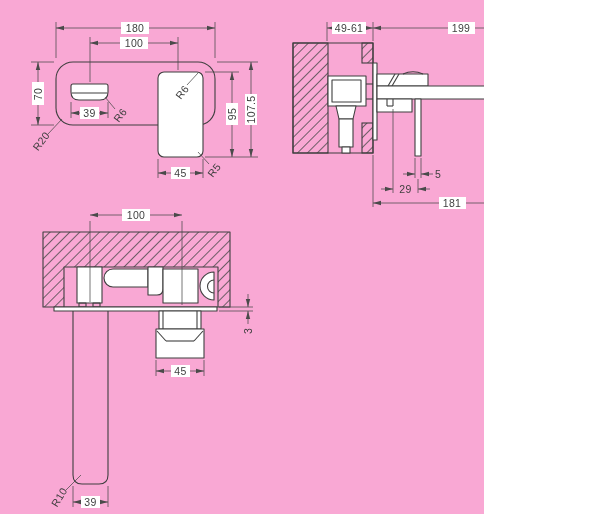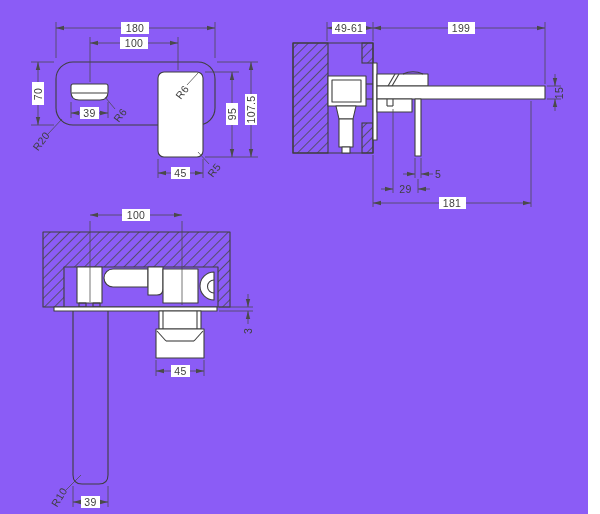--- a/index.html
+++ b/index.html
@@ -1,16 +1,16 @@
 <!DOCTYPE html>
 <html><head>
 <meta charset="utf-8">
 <style>
   html,body{margin:0;padding:0;background:#ffffff;}
-  .canvas{width:588px;height:514px;background:#8b5cf6;position:relative;overflow:hidden;}
+  .canvas{width:484px;height:514px;background:#f9a8d4;position:relative;overflow:hidden;}
   svg{display:block;}
   text{font-family:"Liberation Sans","DejaVu Sans",sans-serif;font-size:10.5px;fill:#3f3f3f;letter-spacing:.3px;}
   .obj{fill:none;stroke:#3f3f3f;stroke-width:1.1;stroke-linejoin:round;}
   .objw{fill:#ffffff;stroke:#3f3f3f;stroke-width:1.1;stroke-linejoin:round;}
   .dim{fill:none;stroke:#4a4a4a;stroke-width:.75;}
   .bg{fill:#ffffff;stroke:none;}
 </style>
 </head>
 <body>
 

